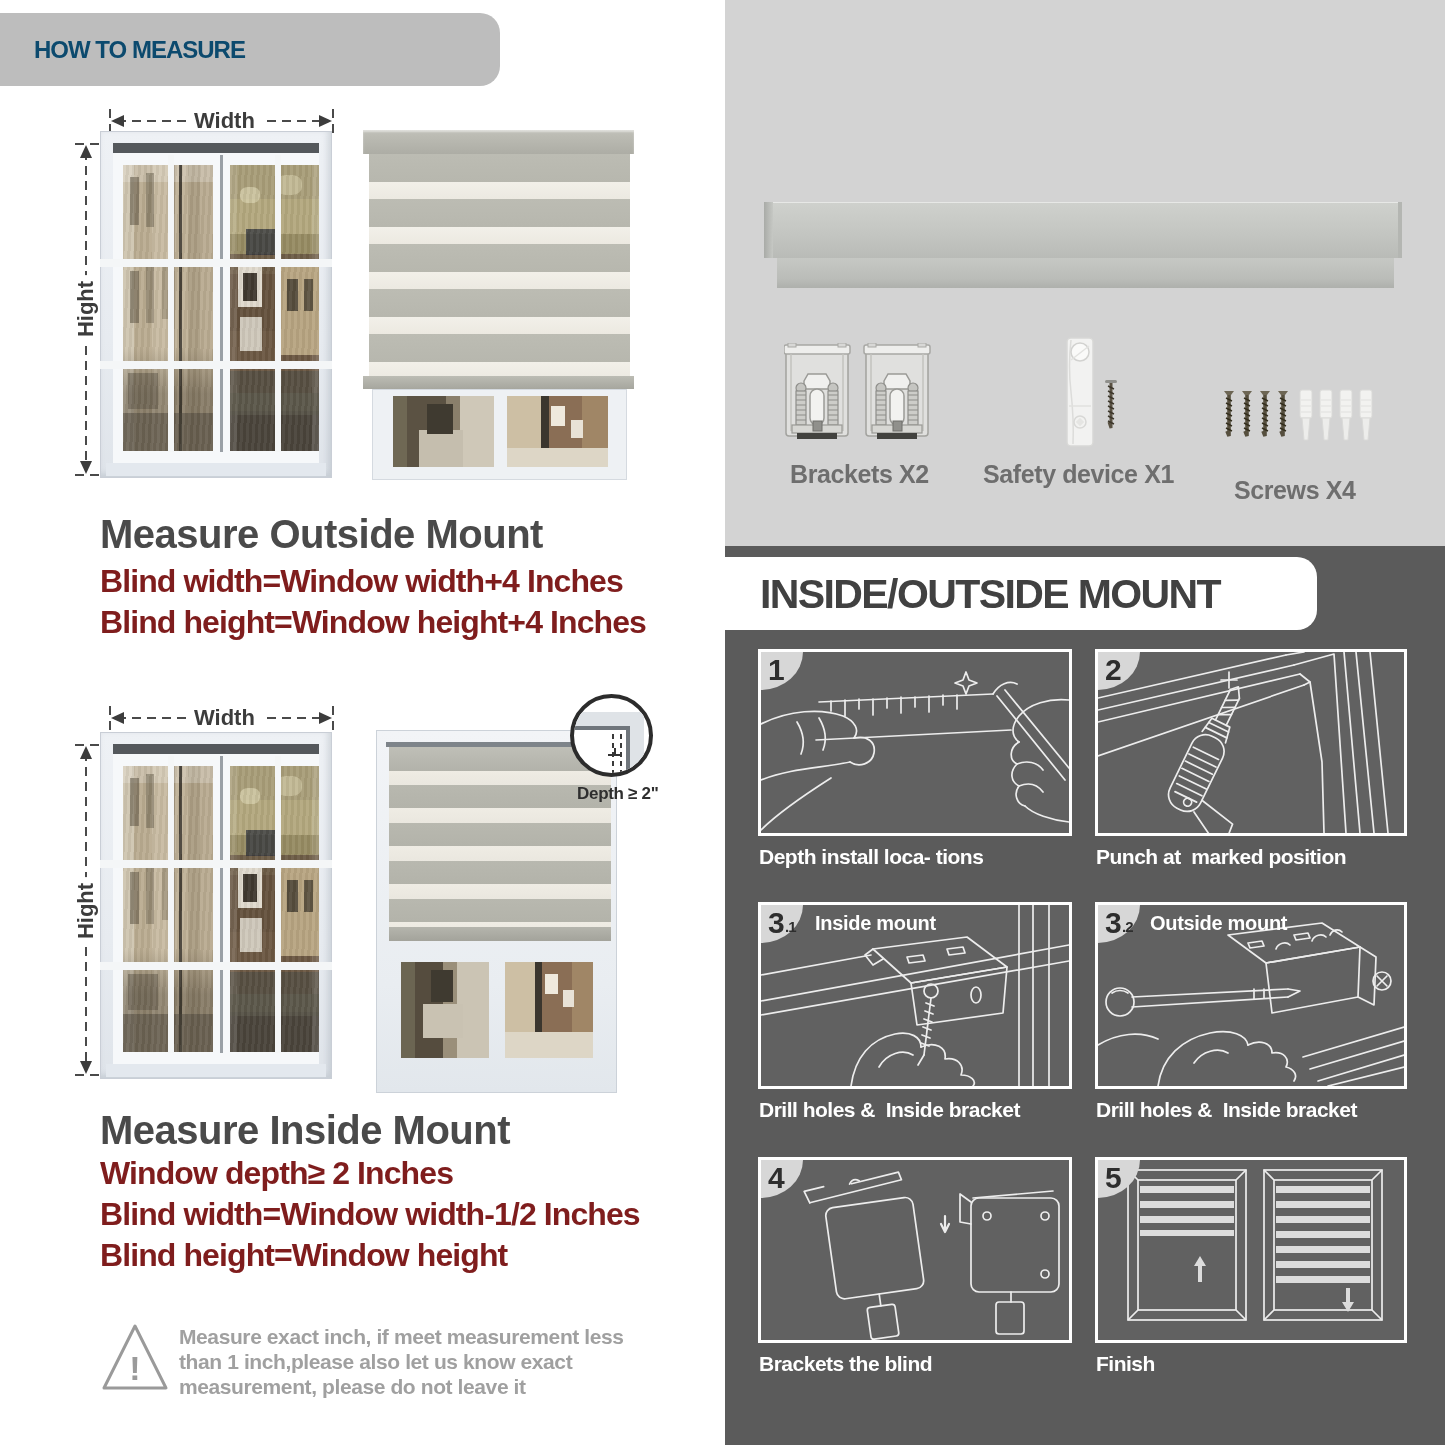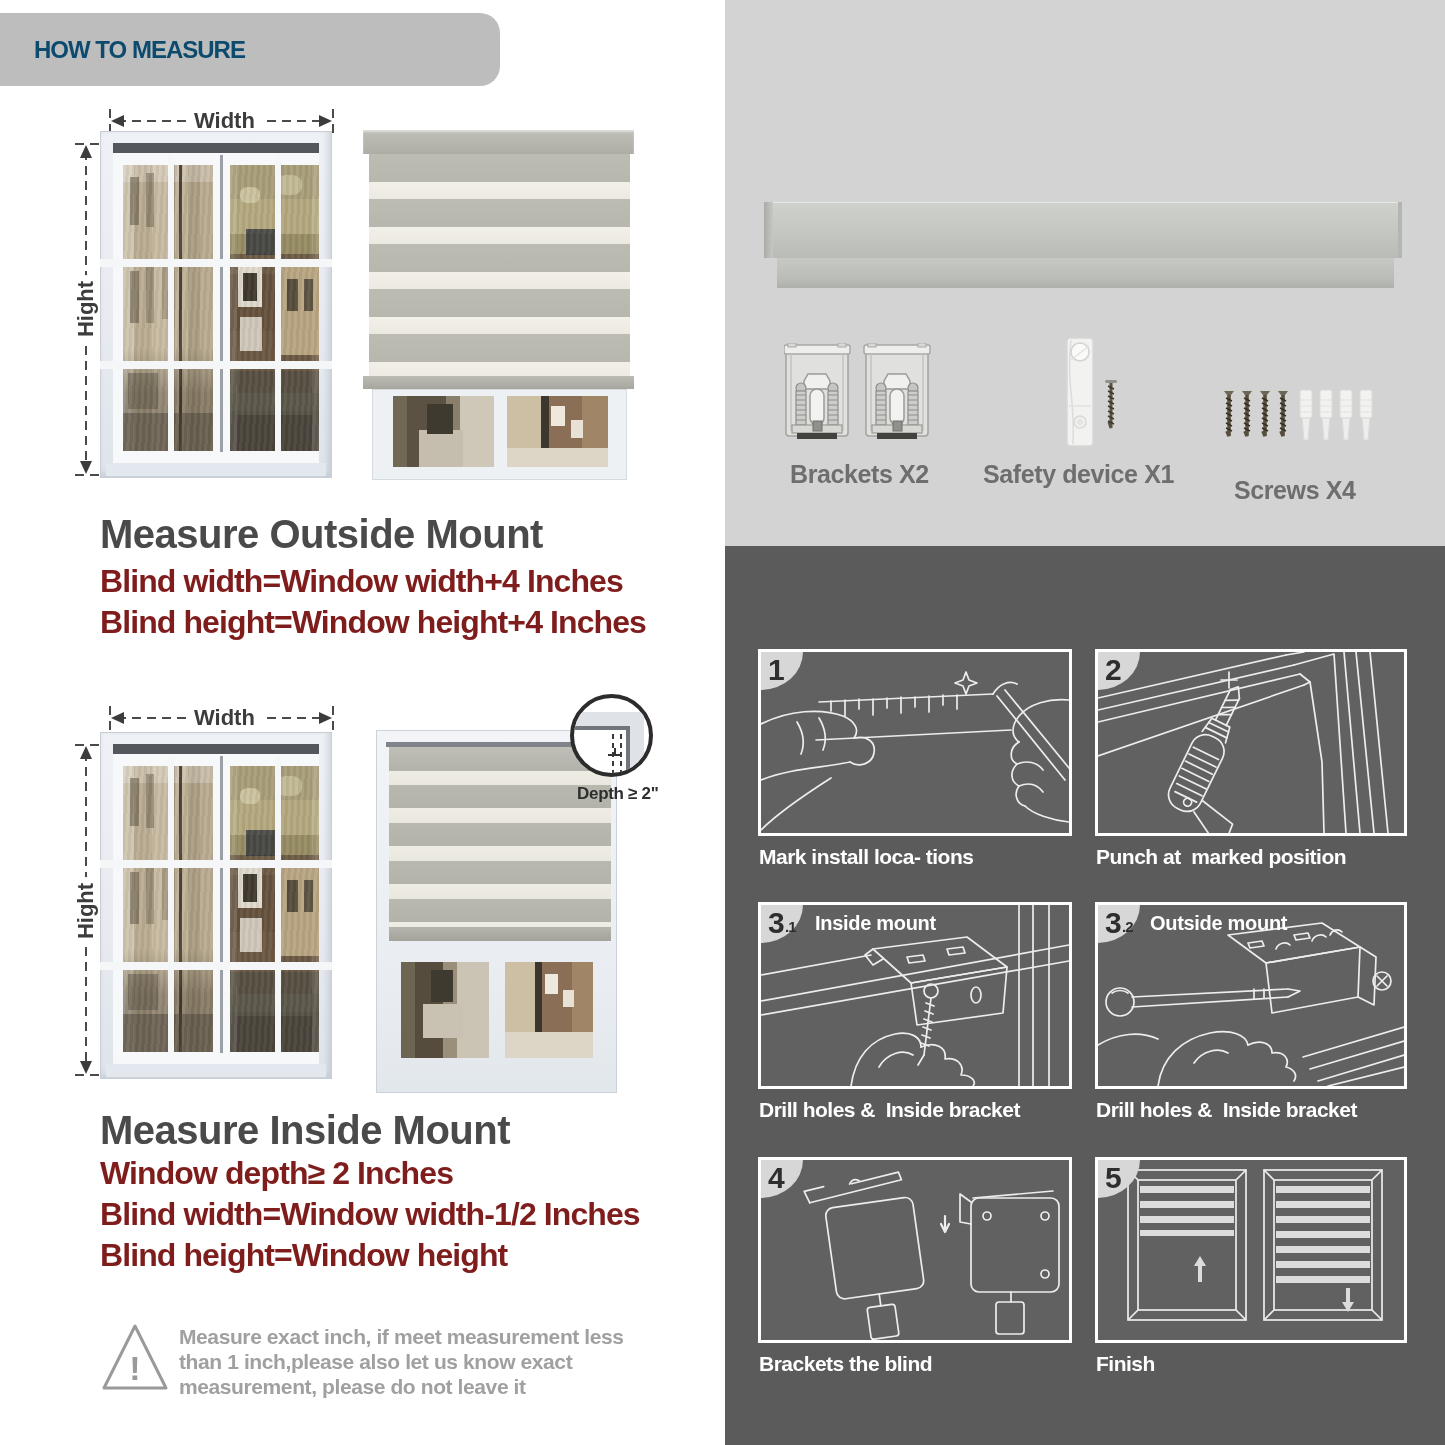--- a/index.html
+++ b/index.html
@@ -327,20 +327,23 @@
         </g>
   </g>
  </svg>
 
  <div class="abs" style="left:65px;top:460px;font-size:25px;color:#6e6e6e;letter-spacing:-.4px">Brackets X2</div>
  <div class="abs" style="left:258px;top:460px;font-size:25px;color:#6e6e6e;letter-spacing:-.4px">Safety device X1</div>
  <div class="abs" style="left:509px;top:476px;font-size:25px;color:#6e6e6e;letter-spacing:-.4px">Screws X4</div>
 </div>
 
 <div class="abs" style="left:725px;top:546px;width:720px;height:899px">
+ <div class="abs" id="h3box">
+      <span>INSIDE/OUTSIDE MOUNT</span>
+    </div>
 
  <div class="abs panel" style="left:33px;top:103px;width:314px;height:187px">
   <svg class="lineart" width="308" height="181" viewBox="0 0 308 181">
    <path d="M58,50 L232,42"></path>
         <path d="M55,88 L250,78"></path>
    <path d="M70,49 v10 M84,48 v16 M98,47 v10 M112,47 v16 M126,46 v10 M140,45 v16 M154,45 v10 M168,44 v16 M182,43 v10 M196,43 v14"></path>
    <path d="M205,20 l3,8 8,3 -8,3 -3,8 -3,-8 -8,-3 8,-3 z"></path>
    <path d="M0,72 C28,58 60,56 82,64 C94,69 99,78 93,86"></path>
    <path d="M93,86 C106,83 115,90 113,101 C111,112 98,116 89,110"></path>
    <path d="M0,128 C30,116 62,116 89,110"></path>
@@ -352,21 +355,21 @@
    <path d="M258,90 C248,96 248,108 256,112 C248,120 250,130 258,134 C252,142 256,152 264,154"></path>
    <path d="M308,170 C290,168 272,162 264,154"></path>
    <path d="M236,44 L304,128"></path>
         <path d="M244,38 L308,116"></path>
    <path d="M256,112 C266,108 276,110 282,118 M258,134 C268,130 276,132 282,140"></path>
   </svg>
   <div class="badge">
         <b>1</b>
       </div>
  </div>
- <div class="abs cap" style="left:34px;top:299px">Mark install loca- tions</div>
+ <div class="abs cap" style="left:34px;top:299px">Depth install loca- tions</div>
 
  <div class="abs panel" style="left:370px;top:103px;width:312px;height:187px">
   <svg class="lineart" width="306" height="181" viewBox="0 0 306 181">
    <path d="M0,46 L188,3"></path>
         <path d="M0,58 L196,13"></path>
         <path d="M0,70 L202,22"></path>
         <path d="M0,104 L206,33"></path>
    <path d="M188,3 L206,0"></path>
         <path d="M202,22 L212,30 M206,33 L212,30"></path>
    <path d="M212,30 L224,110 L226,181"></path>

